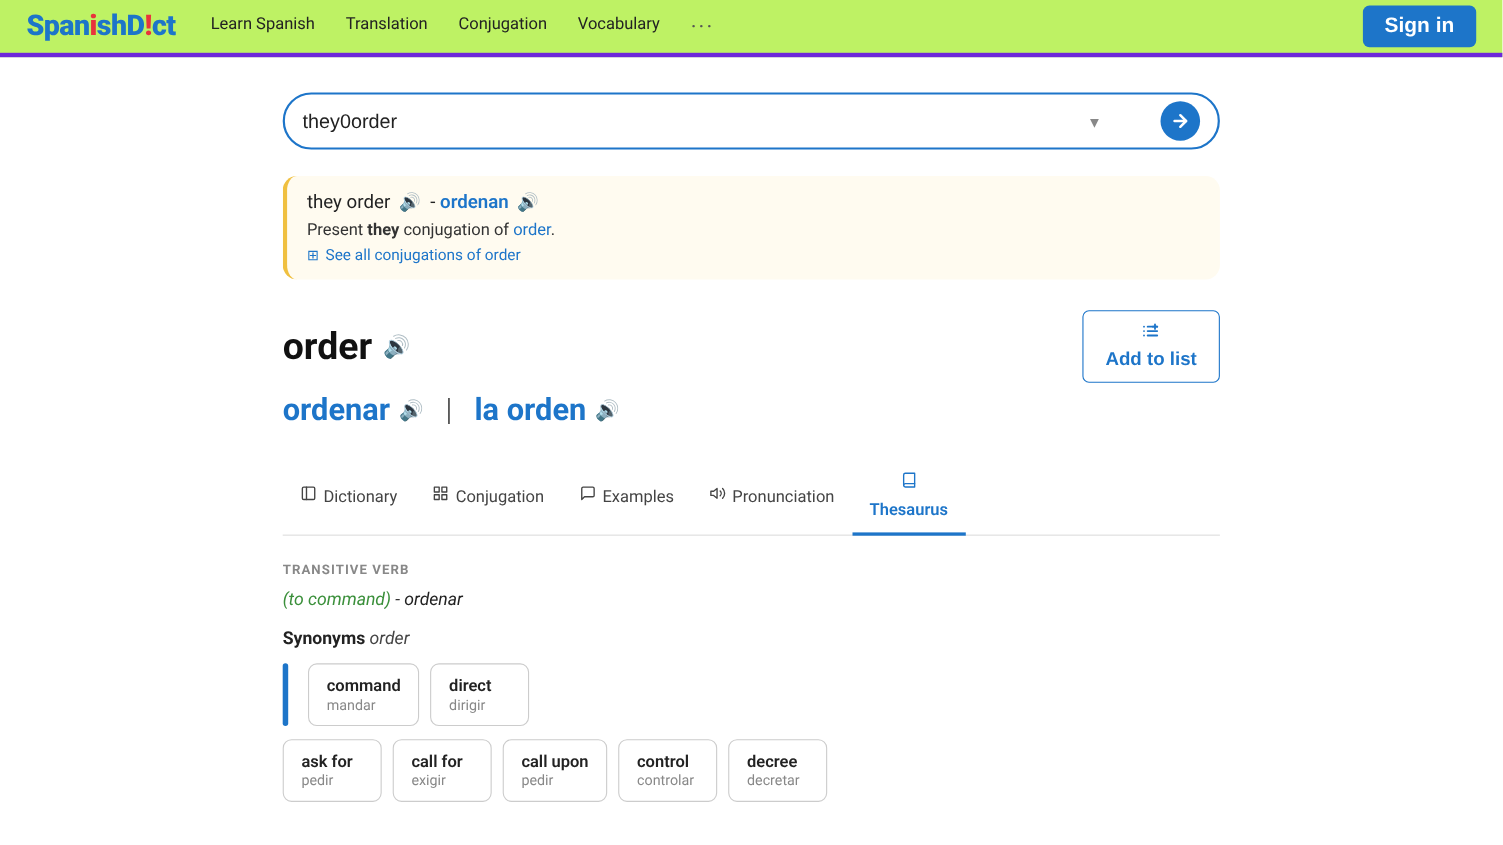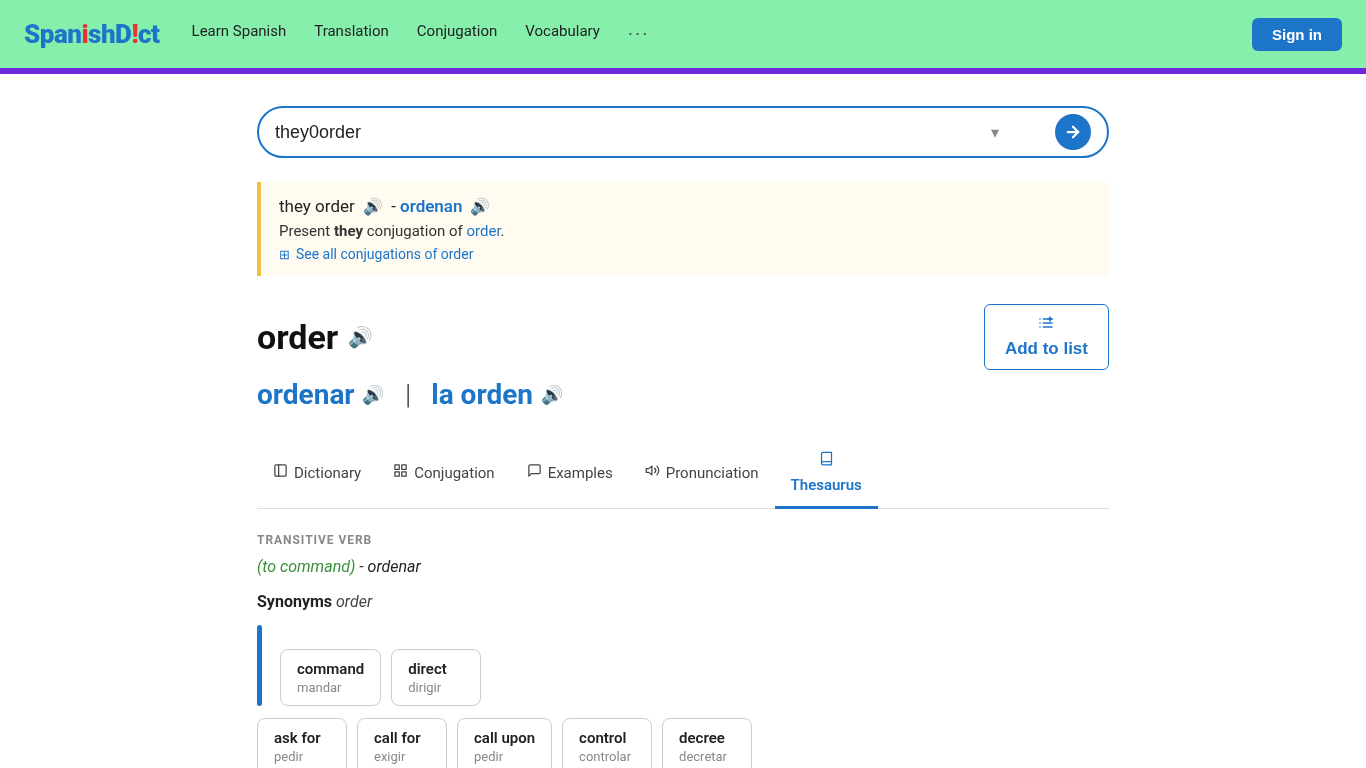--- a/index.html
+++ b/index.html
@@ -3,23 +3,23 @@
   <meta charset="utf-8">
   <style>
     * { box-sizing: border-box; margin: 0; padding: 0; }
     body { font-family: -apple-system, BlinkMacSystemFont, 'Segoe UI', Roboto, sans-serif; background: #fff; color: #222; font-size: 16px; }
 
     
     .header {
       display: flex;
       align-items: center;
       padding: 0 24px;
-      height: 74px;
-      border-bottom: 6px solid #6d28d9;
-      background: #86efac;
+      height: 52px;
+      border-bottom: 4px solid #6d28d9;
+      background: #bef264;
     }
     .logo {
       font-size: 26px;
       font-weight: 900;
       color: #1d75c9;
       margin-right: 32px;
       letter-spacing: -0.5px;
     }
     .logo span { color: #e8333c; }
     .nav-links {
@@ -39,21 +39,21 @@
       color: #555;
       cursor: pointer;
       letter-spacing: 2px;
     }
     .sign-in-btn {
       background: #1d75c9;
       color: #fff;
       border: none;
       border-radius: 6px;
       padding: 8px 20px;
-      font-size: 15px;
+      font-size: 19px;
       font-weight: 600;
       cursor: pointer;
     }
 
     
     .main {
       max-width: 900px;
       margin: 0 auto;
       padding: 32px 24px 0;
     }
@@ -97,21 +97,21 @@
       cursor: pointer;
       color: #fff;
       font-size: 18px;
     }
 
     
     .conjugation-notice {
       border-left: 4px solid #f0c040;
       background: #fffbf0;
       padding: 14px 18px;
-      border-radius: 0;
+      border-radius: 13px;
       margin-bottom: 28px;
     }
     .conj-line1 {
       font-size: 17px;
       margin-bottom: 6px;
     }
     .conj-line1 .word-blue { color: #1d75c9; font-weight: 600; }
     .conj-line2 {
       font-size: 15px;
       color: #333;
@@ -252,21 +252,20 @@
       width: 5px;
       background: #1d75c9;
       border-radius: 3px;
       margin-right: 8px;
       flex-shrink: 0;
     }
     .synonym-cards-group {
       display: flex;
       gap: 10px;
       flex-wrap: wrap;
-      margin-top: 24px;
     }
     .synonym-card {
       border: 1.5px solid #ccc;
       border-radius: 8px;
       padding: 10px 16px;
       min-width: 90px;
       display: flex;
       flex-direction: column;
       align-items: flex-start;
       cursor: pointer;

